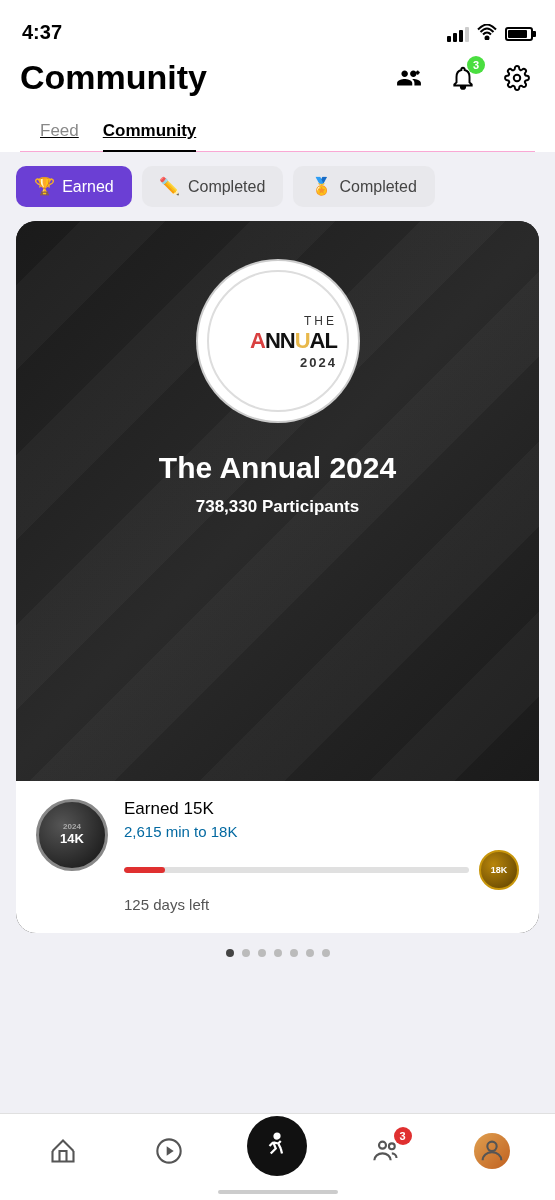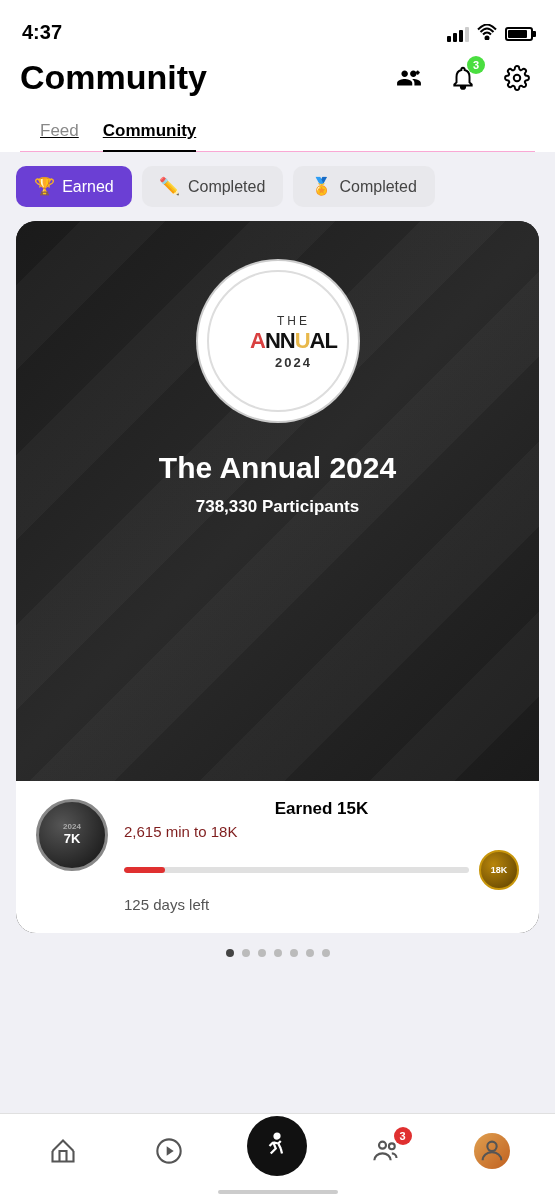--- a/index.html
+++ b/index.html
@@ -232,21 +232,21 @@
       flex-direction: column;
       align-items: center;
       justify-content: center;
       margin-bottom: 30px;
       position: relative;
       z-index: 1;
       border: 3px solid #fff;
       box-shadow: 0 0 0 2px #ccc;
     }
     .challenge-logo-inner {
-      text-align: center;
+      text-align: right;
       line-height: 1.1;
       margin-left: 32px;
     }
     .logo-the {
       font-size: 12px;
       letter-spacing: 3px;
       color: #333;
       font-weight: 500;
       text-transform: uppercase;
     }
@@ -330,28 +330,27 @@
     .badge-medal-year {
       font-size: 8px;
       color: #aaa;
       display: block;
     }
     .progress-info {
       flex: 1;
     }
     .progress-earned {
       font-size: 17px;
-      font-weight: 700;
+      font-weight: 400;
       color: #000;
       margin-bottom: 4px;
-      text-align: center;
     }
     .progress-remaining {
       font-size: 15px;
-      color: #7f1d1d;
+      color: #0369a1;
       margin-bottom: 10px;
     }
     .progress-bar-wrap {
       display: flex;
       align-items: center;
       gap: 10px;
       margin-bottom: 6px;
     }
     .progress-bar-bg {
       flex: 1;
@@ -572,21 +571,21 @@
       </div>
 
       <h2 class="challenge-name">The Annual 2024</h2>
       <p class="challenge-participants">738,330 Participants</p>
     </div>
 
     <div class="progress-card">
       <div class="badge-medal">
         <div class="badge-medal-text">
           <span class="badge-medal-year">2024</span>
-          <span>7K</span>
+          <span>14K</span>
         </div>
       </div>
       <div class="progress-info">
         <div class="progress-earned">Earned 15K</div>
         <div class="progress-remaining">2,615 min to 18K</div>
         <div class="progress-bar-wrap">
           <div class="progress-bar-bg">
             <div class="progress-bar-fill"></div>
           </div>
           <div class="next-badge">

